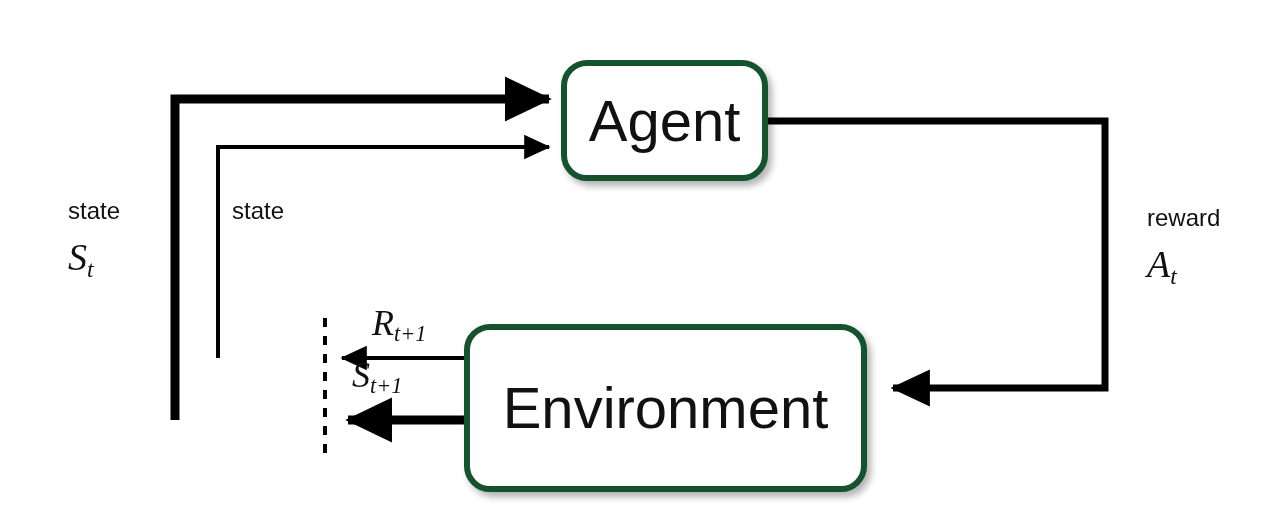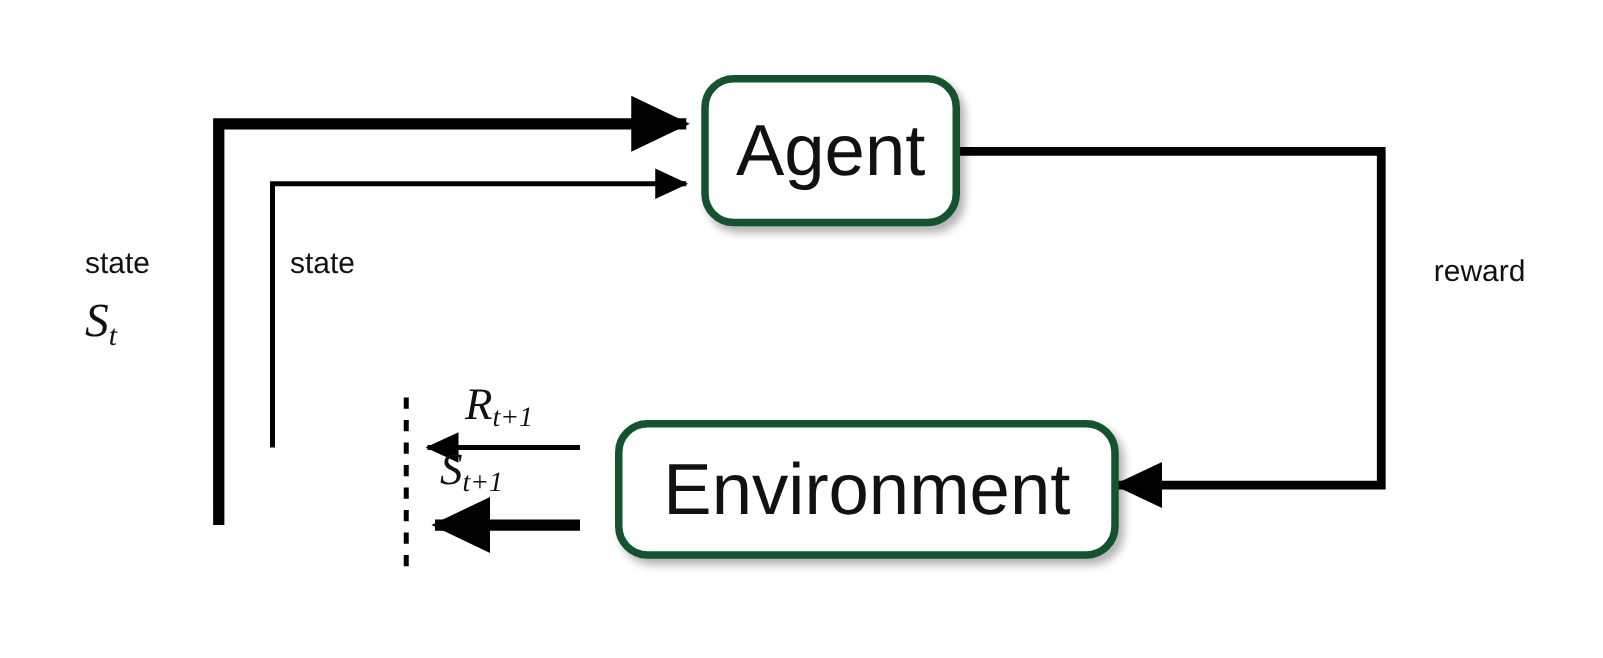--- a/index.html
+++ b/index.html
@@ -47,24 +47,23 @@
     white-space: nowrap;
   }
   #agent-box {
     left: 561px;
     top: 60px;
     width: 207px;
     height: 121px;
   }
   #environment-box {
     left: 464px;
-    top: 336px;
+    top: 324px;
     width: 403px;
-    height: 111px;
-    margin-left: 28px;
+    height: 168px;
   }
   .edge-label {
     position: absolute;
     z-index: 4;
     white-space: nowrap;
     color: #111111;
   }
   .edge-label .word {
     display: block;
     font-family: "Liberation Sans", sans-serif;
@@ -152,19 +151,20 @@
     <span class="word">state</span>
     <span class="sym"><span>S</span><sub>t</sub></span>
   </div>
 
   <div class="edge-label" id="reward-label">
     <span class="word">state</span>
   </div>
 
   <div class="edge-label" id="action-label">
     <span class="word">reward</span>
+    <span class="sym"><span>A</span><sub>t</sub></span>
   </div>
 
   <div class="math-label" id="r-next-label"><span>R</span><sub>t+1</sub></div>
 
   <div class="math-label" id="s-next-label"><span>S</span><sub>t+1</sub></div>
 
 </div>
 
 </body></html>

